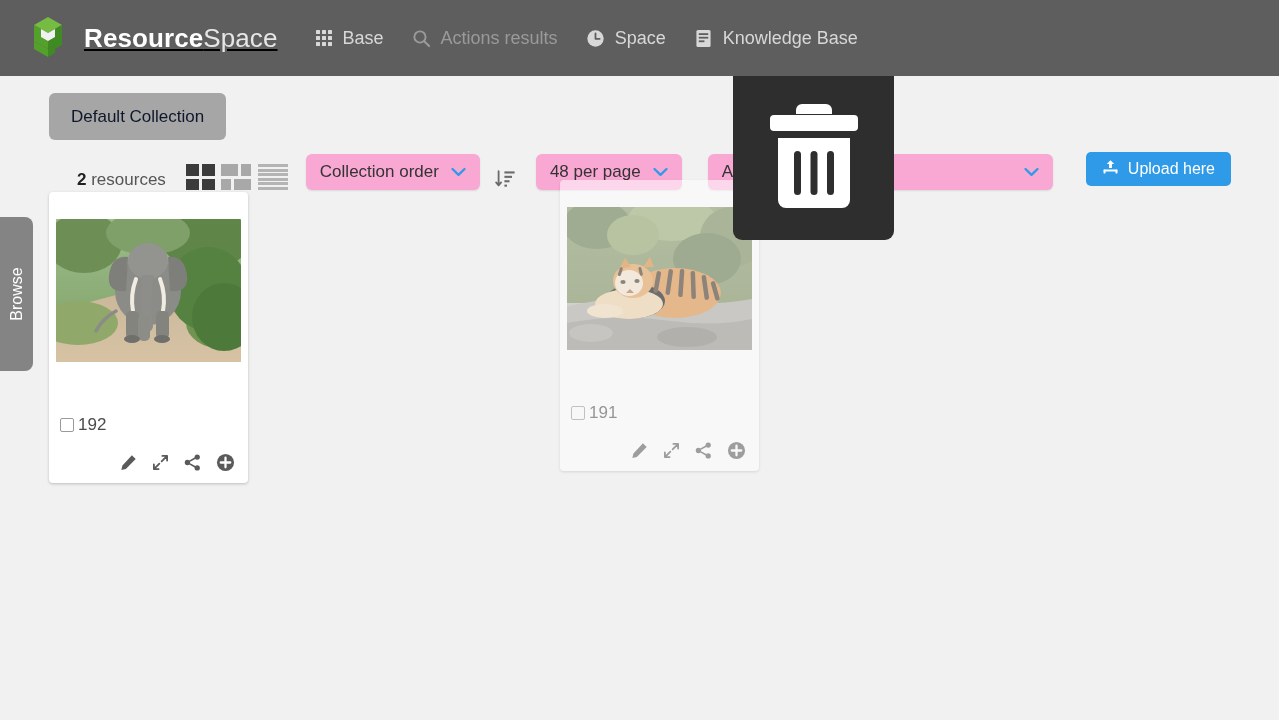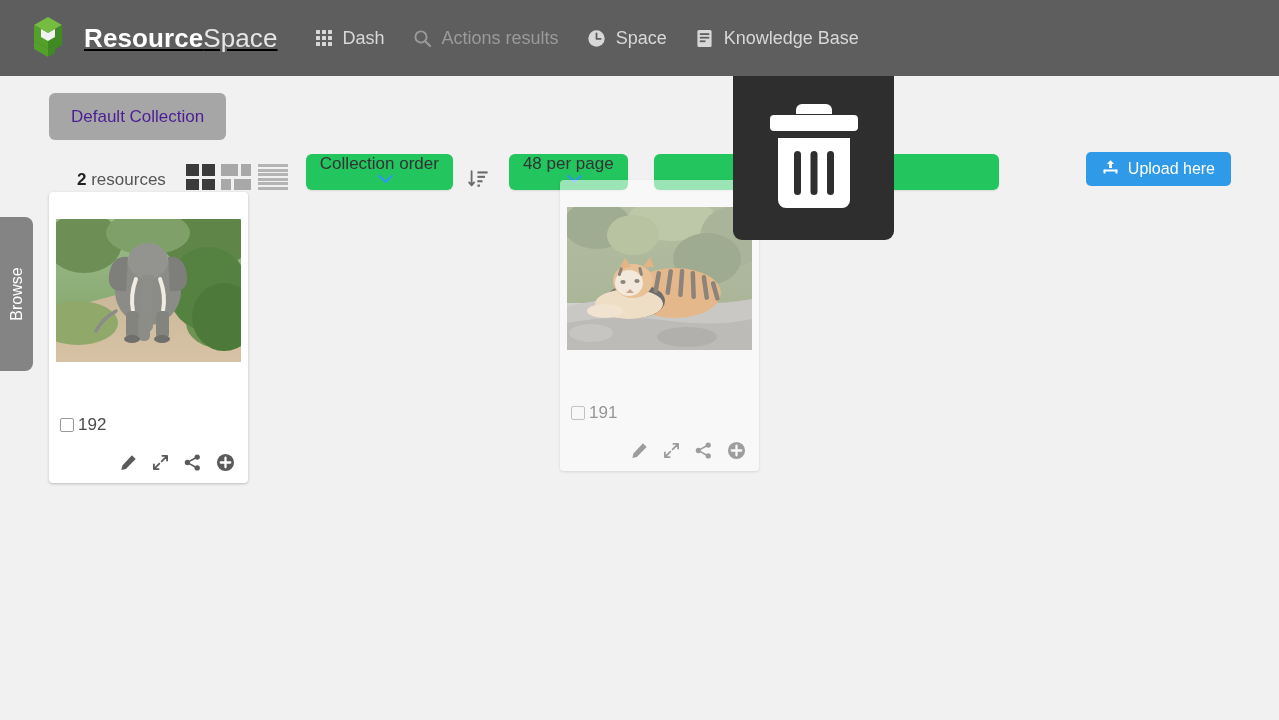--- a/index.html
+++ b/index.html
@@ -67,21 +67,21 @@
   }
   #browse-tab span {
     color: #ffffff; font-size: 16px;
     transform: rotate(-90deg); white-space: nowrap;
   }
 
   
   #collection-tab {
     position: absolute; left: 49px; top: 17px;
     height: 47px; padding: 0 22px;
-    background: #a6a6a6; color: #4c1d95;
+    background: #a6a6a6; color: #0f172a;
     border-radius: 6px;
     display: flex; align-items: center;
     font-size: 17px; cursor: pointer;
   }
 
   
   #toolbar {
     position: absolute; left: 49px; top: 74px;
     width: 1182px; height: 40px;
     display: flex; align-items: flex-end; margin-left: 28px;
@@ -102,27 +102,26 @@
   .vm-b i.s1 { grid-column: 1; grid-row: 1; }
   .vm-b i.s2 { grid-column: 2; grid-row: 1; }
   .vm-b i.s3 { grid-column: 1; grid-row: 2; width: 10px; }
   .vm-b i.s4 { grid-column: 1 / span 2; grid-row: 2; margin-left: 13px; }
 
   .vm-c { width: 30px; height: 26px; display: flex; flex-direction: column;
     justify-content: space-between; }
   .vm-c i { height: 3px; background: #b4b4b4; display: block; }
 
   .ctl {
-    background: #22c55e; border: none; border-radius: 6px;
+    background: #f9a8d4; border: none; border-radius: 6px;
     height: 36px; display: flex; align-items: center;
     padding: 0 14px; cursor: pointer;
     font-size: 17px; color: #333;
     box-shadow: 0 1px 2px rgba(0,0,0,.10);
     white-space: nowrap;
-    flex-direction: column;
   }
   .ctl .chev { margin-left: 12px; color: #2f9ae8; display: inline-flex; }
   #sel-order { margin-left: 18px; }
   #sort-dir { margin-left: 14px; cursor: pointer; display: flex; align-items: center; }
   #sel-perpage { margin-left: 20px; }
   #sel-actions { margin-left: 26px; width: 345px; justify-content: space-between; }
 
   #upload-btn {
     position: absolute; right: 48px; top: 76px;
     height: 34px; padding: 12px 16px;
@@ -222,21 +221,21 @@
             <i></i>
             <i></i>
             <i></i>
             <i></i>
             <i></i>
             <i></i>
             <i></i>
             <i></i>
           </span>
       </span>
-      <span class="nav-lbl">Dash</span>
+      <span class="nav-lbl">Base</span>
     </div>
 
     <div class="nav-item dim">
       <span class="nav-ico">
         <svg width="19" height="19" viewBox="0 0 20 20">
             <circle cx="8.4" cy="8.4" r="5.9" fill="none" stroke="currentColor" stroke-width="2"></circle>
             <line x1="12.8" y1="12.8" x2="18" y2="18" stroke="currentColor" stroke-width="2.2" stroke-linecap="round"></line>
           </svg>
       </span>
       <span class="nav-lbl">Actions results</span>

